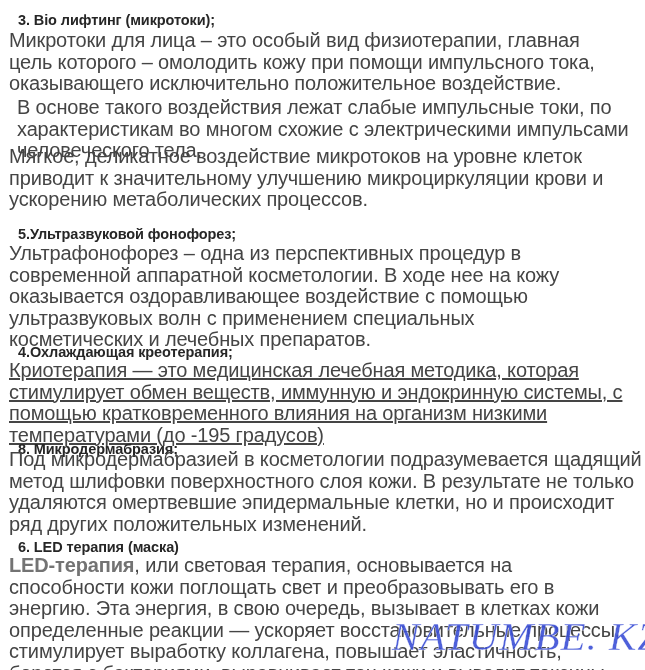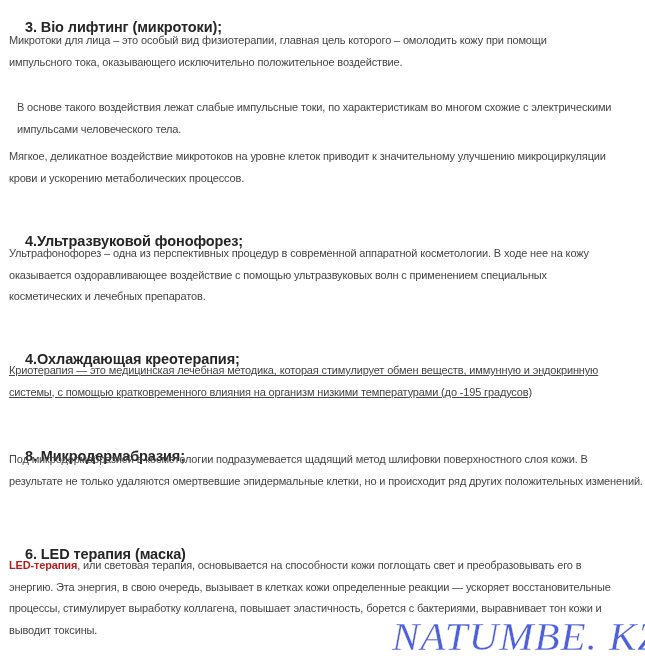--- a/index.html
+++ b/index.html
@@ -18,33 +18,33 @@
     .content {
       position: absolute;
       left: 9px;
       top: 0;
       width: 632px;
     }
     .heading {
       font-weight: bold;
       font-size: 14.5px;
       color: #262626;
-      margin: 16px;
+      margin: 9px;
       line-height: 21px;
       letter-spacing: -0.1px;
     }
     .para {
-      font-size: 11px;
+      font-size: 20px;
       line-height: 21.6px;
       color: #454545;
       margin: 0;
       letter-spacing: -0.15px;
     }
     .para b {
-      color: #b91c1c;
+      color: #737373;
     }
     .watermark {
       position: absolute;
       left: 392px;
       top: 616px;
       font-family: "Liberation Serif", "DejaVu Serif", serif;
       font-style: italic;
       font-size: 41px;
       color: #3b4fd6;
       letter-spacing: 1px;
@@ -59,21 +59,21 @@
 </head>
 <body>
 
 <div class="content">
 
   <h3 class="heading" style="position:absolute; top:1px; left:0;">3. Bio лифтинг (микротоки);</h3>
   <p class="para" style="position:absolute; top:30px; left:0; width:590px;">Микротоки для лица – это особый вид физиотерапии, главная цель которого – омолодить кожу при помощи импульсного тока, оказывающего исключительно положительное воздействие.</p>
   <p class="para" style="position:absolute; top:97px; left:8px; width:632px;">В основе такого воздействия лежат слабые импульсные токи, по характеристикам во многом схожие с электрическими импульсами человеческого тела.</p>
   <p class="para" style="position:absolute; top:146px; left:0; width:615px;">Мягкое, деликатное воздействие микротоков на уровне клеток приводит к значительному улучшению микроциркуляции крови и ускорению метаболических процессов.</p>
 
-  <h3 class="heading" style="position:absolute; top:215px; left:0;">4.Ультразвуковой фонофорез;</h3>
+  <h3 class="heading" style="position:absolute; top:215px; left:0;">5.Ультразвуковой фонофорез;</h3>
   <p class="para" style="position:absolute; top:243px; left:0; width:600px;">Ультрафонофорез – одна из перспективных процедур в современной аппаратной косметологии. В ходе нее на кожу оказывается оздоравливающее воздействие с помощью ультразвуковых волн с применением специальных косметических и лечебных препаратов.</p>
 
   <h3 class="heading" style="position:absolute; top:333px; left:0;">4.Охлаждающая креотерапия;</h3>
   <p class="para" style="position:absolute; top:360px; left:0; width:630px;text-decoration:underline;">Криотерапия — это медицинская лечебная методика, которая стимулирует обмен веществ, иммунную и эндокринную системы, с помощью кратковременного влияния на организм низкими температурами (до -195 градусов)</p>
 
   <h3 class="heading" style="position:absolute; top:430px; left:0;">8. Микродермабразия;</h3>
   <p class="para" style="position:absolute; top:449px; left:0; width:634px;">Под микродермабразией в косметологии подразумевается щадящий метод шлифовки поверхностного слоя кожи. В результате не только удаляются омертвевшие эпидермальные клетки, но и происходит ряд других положительных изменений.</p>
 
   <h3 class="heading" style="position:absolute; top:528px; left:0;">6. LED терапия (маска)</h3>
   <p class="para" style="position:absolute; top:555px; left:0; width:615px;"><b>LED-терапия</b><span>, или световая терапия, основывается на способности кожи поглощать свет и преобразовывать его в энергию. Эта энергия, в свою очередь, вызывает в клетках кожи определенные реакции — ускоряет восстановительные процессы, стимулирует выработку коллагена, повышает эластичность, борется с бактериями, выравнивает тон кожи и выводит токсины.</span></p>

